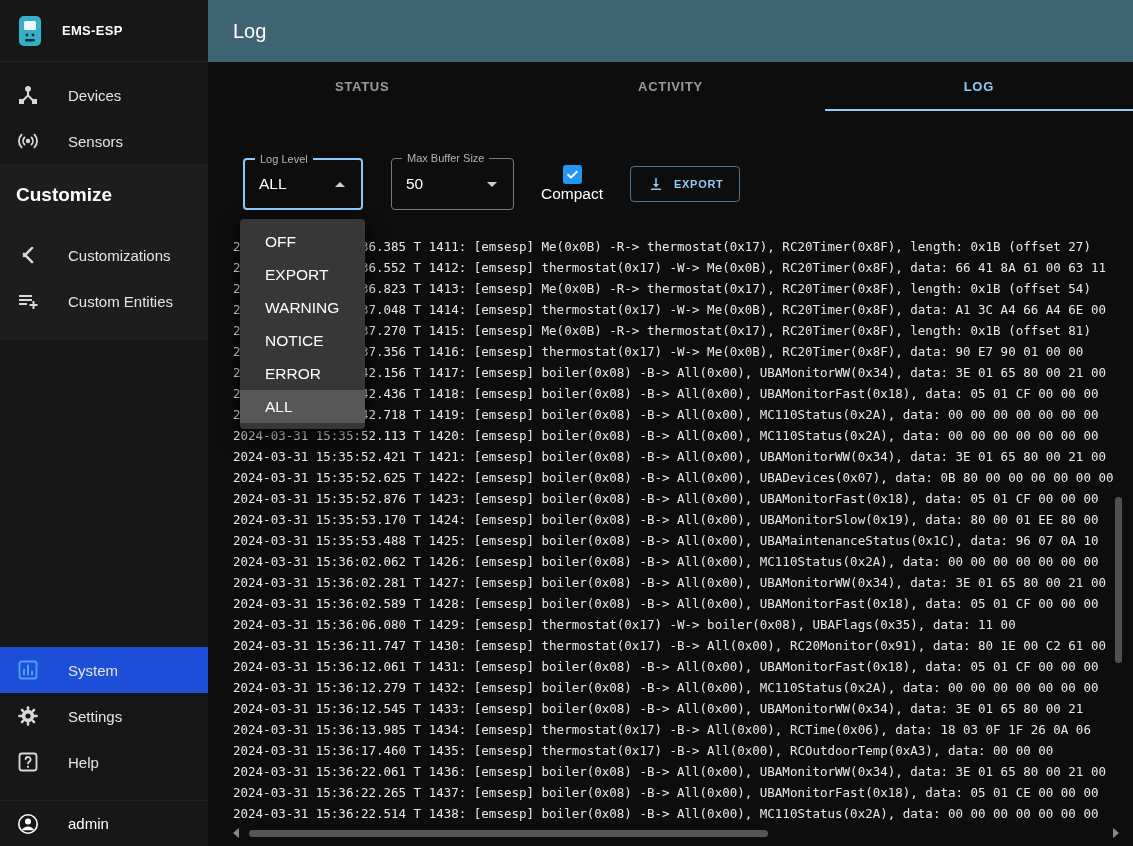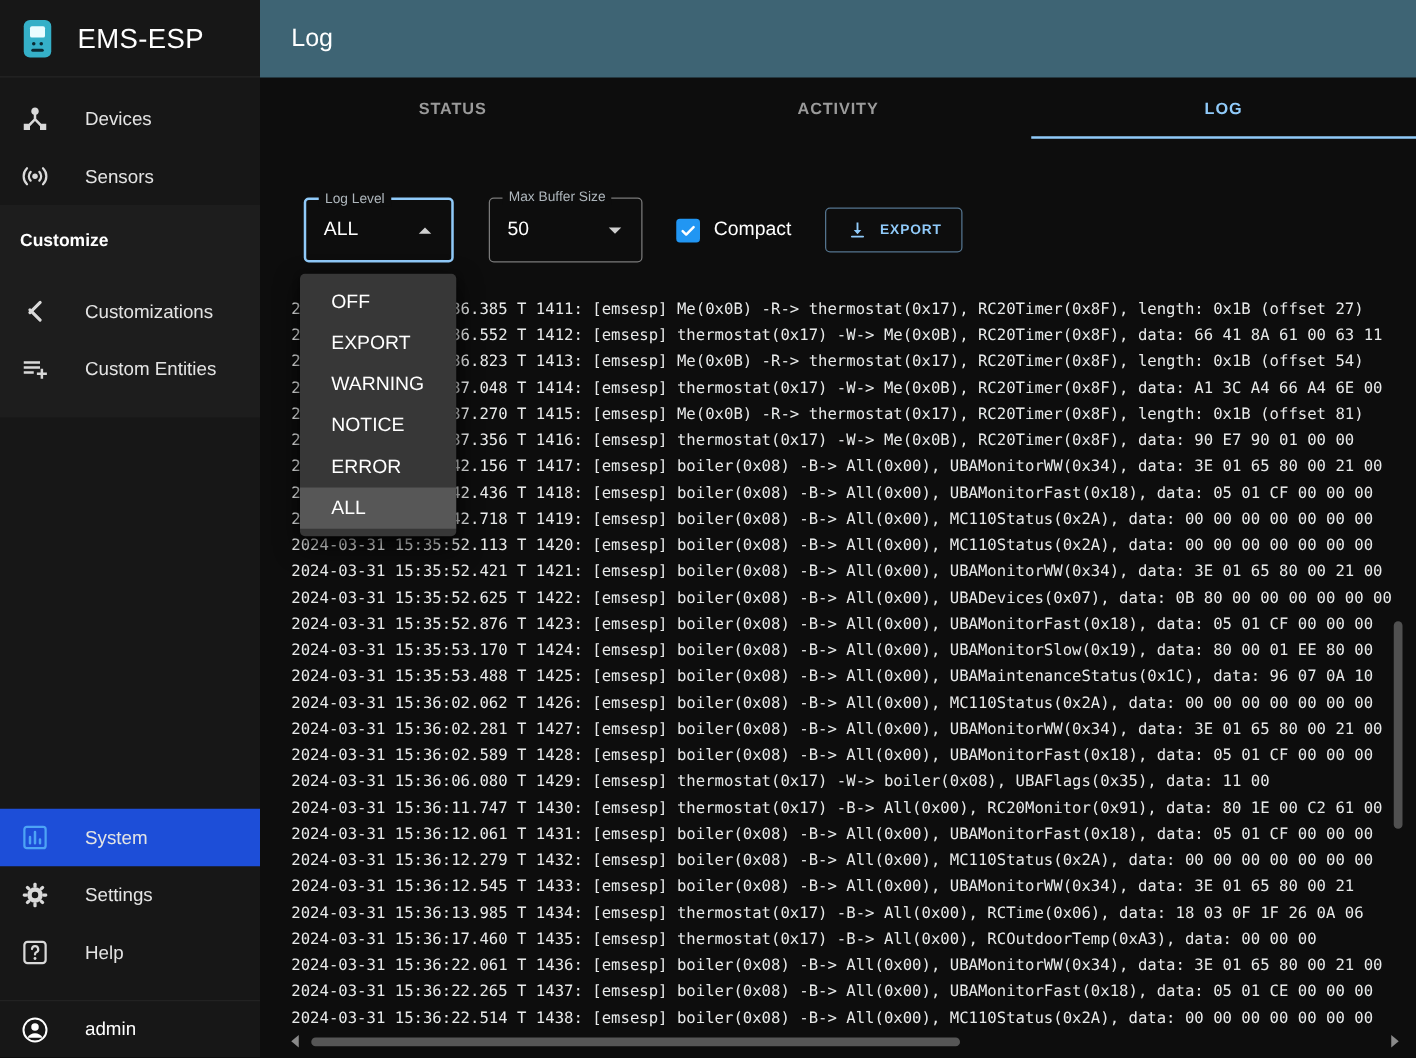--- a/index.html
+++ b/index.html
@@ -4,27 +4,27 @@
 <style>
   * { margin:0; padding:0; box-sizing:border-box; }
   html,body { width:1133px; height:846px; overflow:hidden; background:#0d0d0d;
               font-family:"Liberation Sans", sans-serif; }
   .app { display:flex; width:1133px; height:846px; position:relative; }
 
   
   .sidebar { width:208px; min-width:208px; background:#171717; display:flex; flex-direction:column; }
   .sidebar-header { height:62px; display:flex; align-items:center; gap:18px; padding:0 16px;
                     border-bottom:1px solid rgba(255,255,255,0.06); }
-  .app-title { color:#ffffff; font-weight:normal; font-size:22px; letter-spacing:0.3px; }
+  .app-title { color:#ffffff; font-weight:bold; font-size:13px; letter-spacing:0.3px; }
   .nav { margin-top:10px; }
   .nav-item { height:46px; display:flex; align-items:center; gap:28px; padding:0 16px;
               color:#e4e4e4; font-size:15px; cursor:pointer; }
   .nav-icon { width:24px; height:24px; color:#d9d9d9; display:flex; align-items:center; justify-content:center; flex:0 0 24px; }
   .customize-group { background:#1d1d1d; padding-bottom:16px; }
-  .section-header { padding:20px 16px 26px; color:#ffffff; font-weight:bold; font-size:14px; }
+  .section-header { padding:20px 16px 26px; color:#ffffff; font-weight:bold; font-size:19px; }
   .sidebar-bottom { margin-top:auto; }
   .nav-item.active { background:#1d4ed8; }
   .nav-item.active .nav-icon { color:#4da3f5; }
   .sidebar-user { height:46px; display:flex; align-items:center; gap:28px; padding:0 16px;
                   margin-top:15px; color:#ffffff; font-size:15px; cursor:pointer;
                   border-top:1px solid rgba(255,255,255,0.05); }
 
   
   .main { flex:1; position:relative; background:#0d0d0d; display:flex; flex-direction:column; }
   .appbar { height:62px; background:#3e6474; display:flex; align-items:center; padding:0 25px;
@@ -40,21 +40,21 @@
             display:flex; align-items:center; padding:0 16px 0 14px; cursor:pointer; background:#0d0d0d; }
   .select.focused { border:2px solid #90caf9; }
   .select-label { position:absolute; top:-7px; left:10px; background:#0d0d0d; padding:0 5px;
                   font-size:11px; color:#aeb6bc; white-space:nowrap; }
   .select-value { color:#ffffff; font-size:15.5px; }
   .caret { width:0; height:0; margin-left:auto; }
   .caret.down { border-left:5px solid transparent; border-right:5px solid transparent; border-top:5px solid #cfcfcf; }
   .caret.up   { border-left:5px solid transparent; border-right:5px solid transparent; border-bottom:5px solid #cfcfcf; }
   #log-level { width:120px; margin-right:28px; }
   #max-buffer { width:123px; }
-  .checkbox-wrap { display:flex; align-items:center; gap:11px; margin-left:27px; cursor:pointer; }
+  .checkbox-wrap { display:flex; align-items:center; gap:1px; margin-left:27px; cursor:pointer;flex-direction:column; }
   .checkbox { width:19px; height:19px; background:#2196f3; border-radius:3px;
               display:flex; align-items:center; justify-content:center; }
   .checkbox-label { color:#ffffff; font-size:15.5px; }
   .export-btn { margin-left:27px; height:36px; display:flex; align-items:center; gap:9px;
                 padding:0 16px; border:1px solid rgba(144,202,249,0.55); border-radius:4px;
                 background:none; color:#90caf9; font-size:11px; font-weight:bold;
                 letter-spacing:0.7px; cursor:pointer; font-family:"Liberation Sans", sans-serif; }
 
   .log { margin-top:26px; padding-left:25px; flex:1; overflow:hidden; white-space:pre;
          font-family:"DejaVu Sans Mono", monospace; font-size:12.5px; line-height:21px; color:#e8eaea; }

